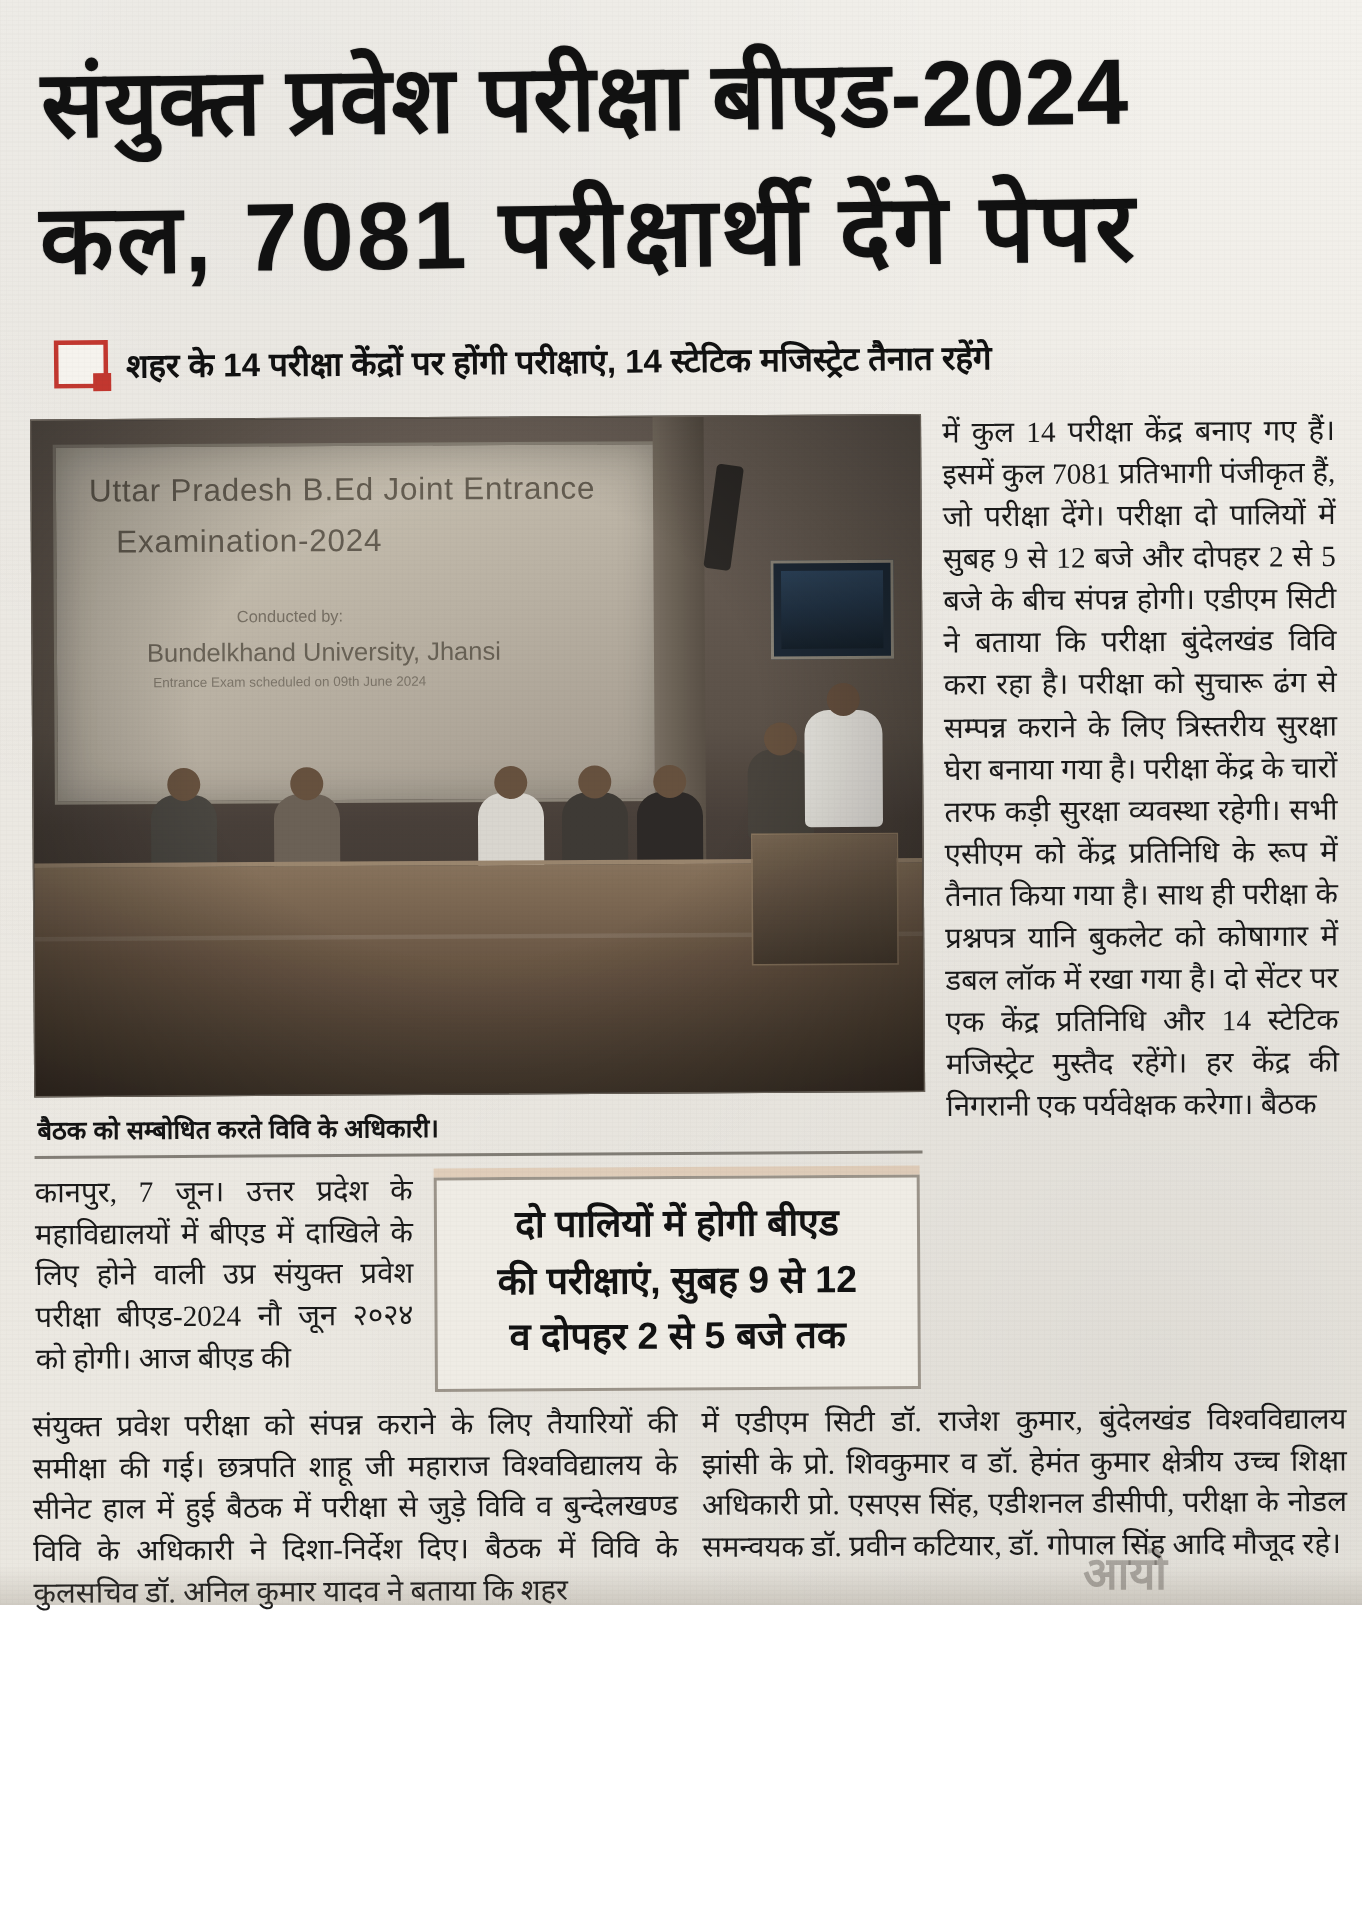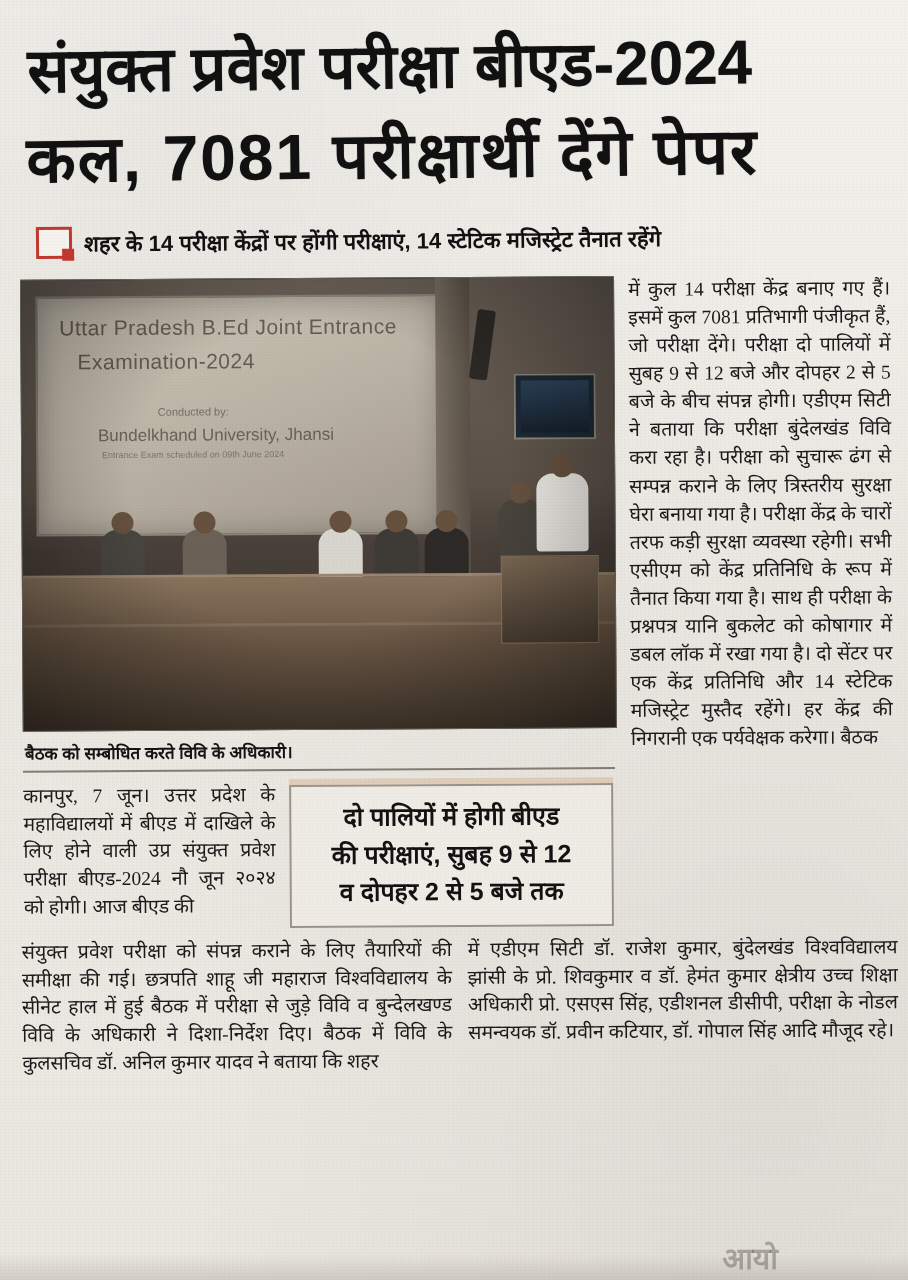--- a/index.html
+++ b/index.html
@@ -12,21 +12,21 @@
     height: 1280px;
     overflow: hidden;
     font-family: "Liberation Serif", "DejaVu Serif", serif;
     color: #1a1a1a;
   }
 
   
   #page {
     position: relative;
     width: 908px;
-    height: 1280px;
+    height: 1070px;
     background:
       radial-gradient(ellipse at 20% 10%, rgba(0,0,0,0.035), rgba(0,0,0,0) 60%),
       radial-gradient(ellipse at 85% 85%, rgba(0,0,0,0.05), rgba(0,0,0,0) 55%),
       linear-gradient(180deg, #f3f1ec 0%, #efece6 40%, #eae7e0 100%);
     box-sizing: border-box;
     padding: 16px 22px 0 22px;
   }
   
   #grain {
     position: absolute;

